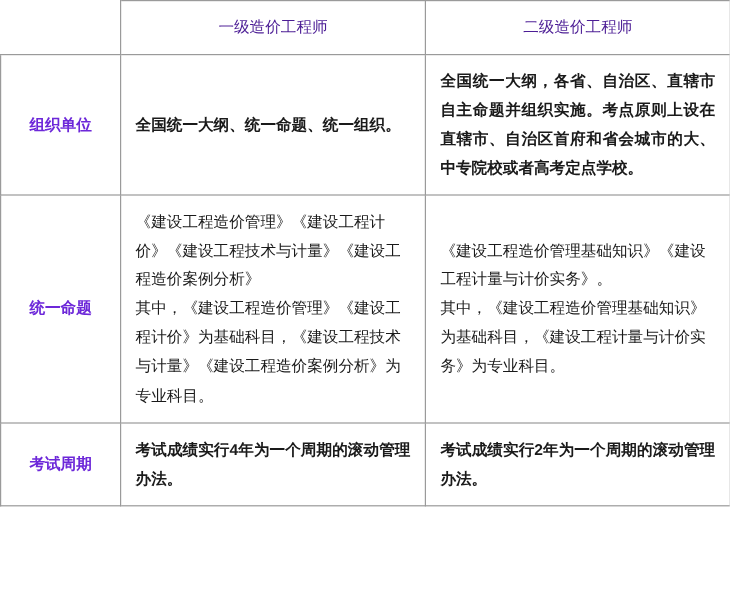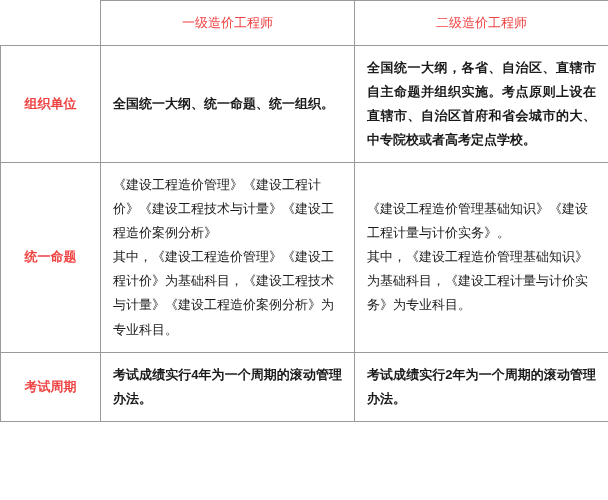--- a/index.html
+++ b/index.html
@@ -38,28 +38,28 @@
   col.c-one   { width: 254px; }
   col.c-two   { width: 254px; }
 
   .hdr-blank {
     border-top: none !important;
     border-left: none !important;
   }
   .hdr {
     text-align: center;
     font-size: 13.5px;
-    color: #ef4444;
+    color: #4c1d95;
     padding: 14px 8px;
   }
   .rowlabel {
     text-align: center;
     font-size: 13.5px;
     font-weight: bold;
-    color: #ef4444;
+    color: #6d28d9;
     padding: 8px 4px;
   }
   .cell-just {
     text-align: justify;
     text-align-last: left;
     font-weight: bold;
   }
   .cell-center {
     text-align: left;
   }

